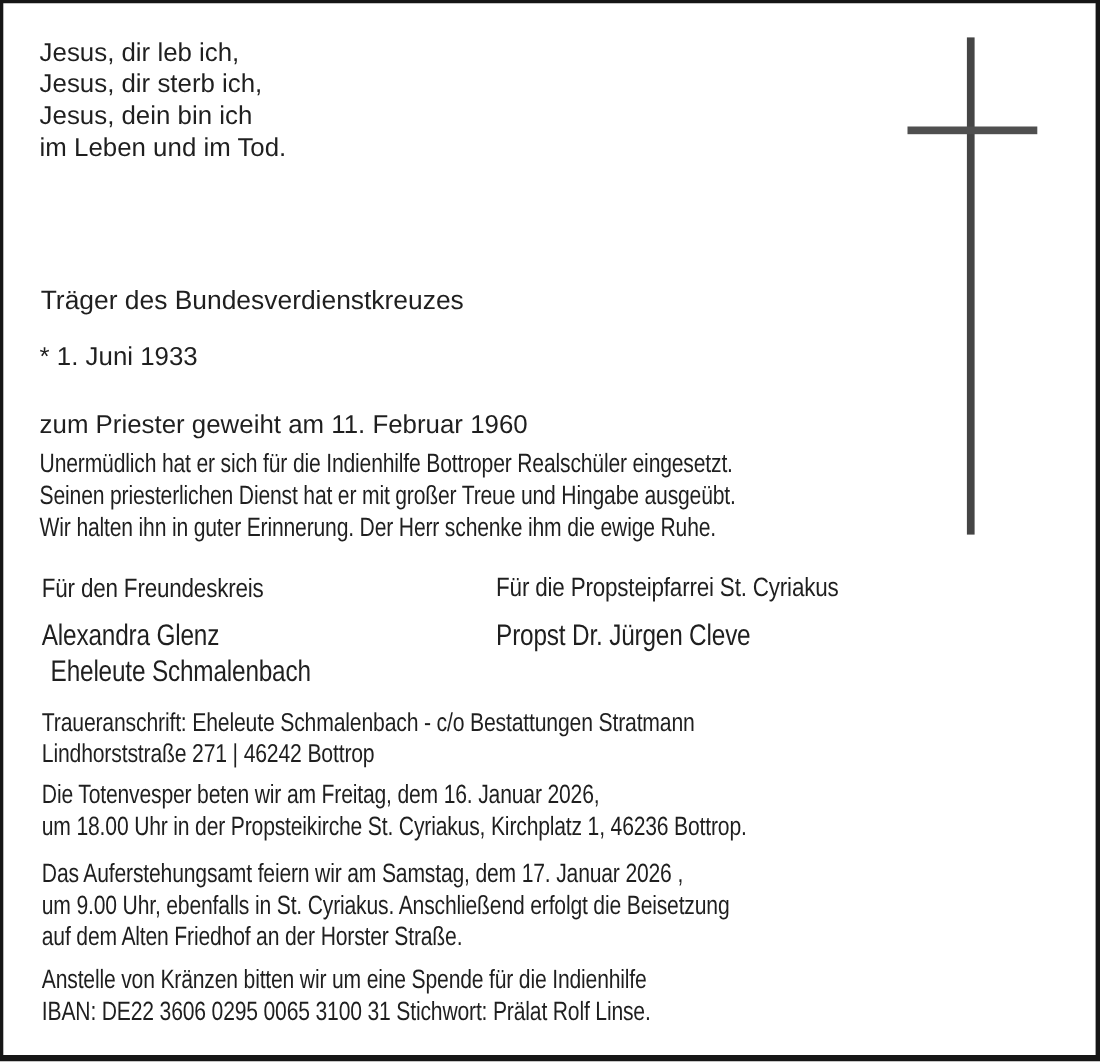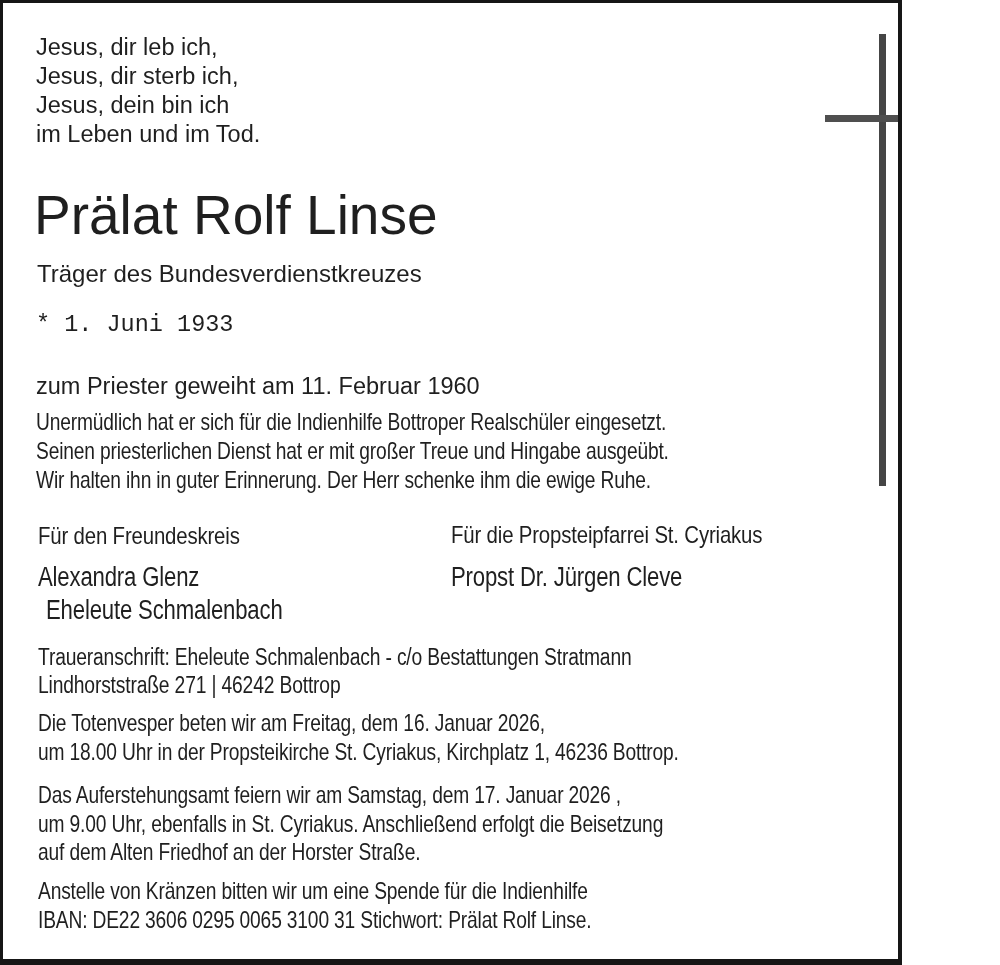--- a/index.html
+++ b/index.html
@@ -11,39 +11,39 @@
   }
   * { margin: 0; padding: 0; box-sizing: border-box; }
   html, body {
     width: 1000px; height: 965px;
     background: var(--paper);
     font-family: "Liberation Sans", "DejaVu Sans", sans-serif;
     color: var(--text);
   }
   .sheet {
     position: relative;
-    width: 902px; height: 965px;
+    width: 1000px; height: 965px;
     background: var(--paper);
     border-top: 3px solid var(--border);
     border-left: 3px solid var(--border);
     border-right: 4px solid var(--border);
     border-bottom: 6px solid var(--border);
     overflow: hidden;
   }
   .abs { position: absolute; width: max-content; }
   .pre { white-space: pre-line; }
   
   .cx80 { transform: scaleX(0.80); transform-origin: 0 0; letter-spacing: -0.2px; }
   .cx82 { transform: scaleX(0.82); transform-origin: 0 0; letter-spacing: -0.2px; }
   .cx85 { transform: scaleX(0.85); transform-origin: 0 0; letter-spacing: -0.2px; }
 
   .verse        { left: 33px;  top: 30px;  font-size: 23.5px; line-height: 29px; }
   .title        { left: 31px;  top: 181px; font-size: 55px;   line-height: 62px; }
   .honor        { left: 34px;  top: 256px; font-size: 24px;   line-height: 30px; }
-  .birth        { left: 33px;  top: 308px; font-size: 23.5px; font-family: Liberation Mono, monospace; }
+  .birth        { left: 33px;  top: 308px; font-size: 23.5px; }
   .death        { left: 247px; top: 308px; font-size: 23.5px; }
   .ordination   { left: 33px;  top: 370px; font-size: 23.5px; }
   .tribute      { left: 33px;  top: 404px; font-size: 24px;   line-height: 29px; }
   .group-left   { left: 35px;  top: 519px; font-size: 24px; }
   .group-right  { left: 448px; top: 518px; font-size: 24px; }
   .name-left    { left: 35px;  top: 559px; font-size: 27px; }
   .name-right   { left: 448px; top: 559px; font-size: 27px; }
   .name-left2   { left: 43px;  top: 592px; font-size: 27px; }
   .condolence   { left: 35px;  top: 640px; font-size: 23.5px; line-height: 28px; }
   .vesper       { left: 35px;  top: 706px; font-size: 24px;   line-height: 28.5px; }
@@ -62,21 +62,20 @@
   <div class="abs verse pre">Jesus, dir leb ich,
 Jesus, dir sterb ich,
 Jesus, dein bin ich
 im Leben und im Tod.</div>
 
   <div>
     <div class="cross-v"></div>
     <div class="cross-h"></div>
   </div>
 
-  <div class="abs title">Prälat Rolf Linse</div>
 
   <div class="abs honor">Träger des Bundesverdienstkreuzes</div>
 
   <div class="abs birth">* 1. Juni 1933</div>
 
   <div class="abs ordination">zum Priester geweiht am 11. Februar 1960</div>
 
   <div class="abs tribute pre cx80">Unermüdlich hat er sich für die Indienhilfe Bottroper Realschüler eingesetzt.
 Seinen priesterlichen Dienst hat er mit großer Treue und Hingabe ausgeübt.
 Wir halten ihn in guter Erinnerung. Der Herr schenke ihm die ewige Ruhe.</div>

